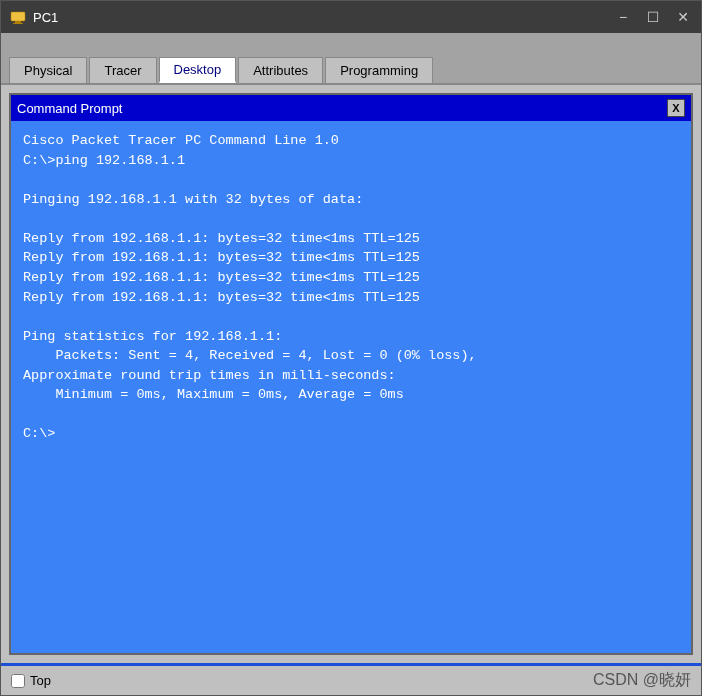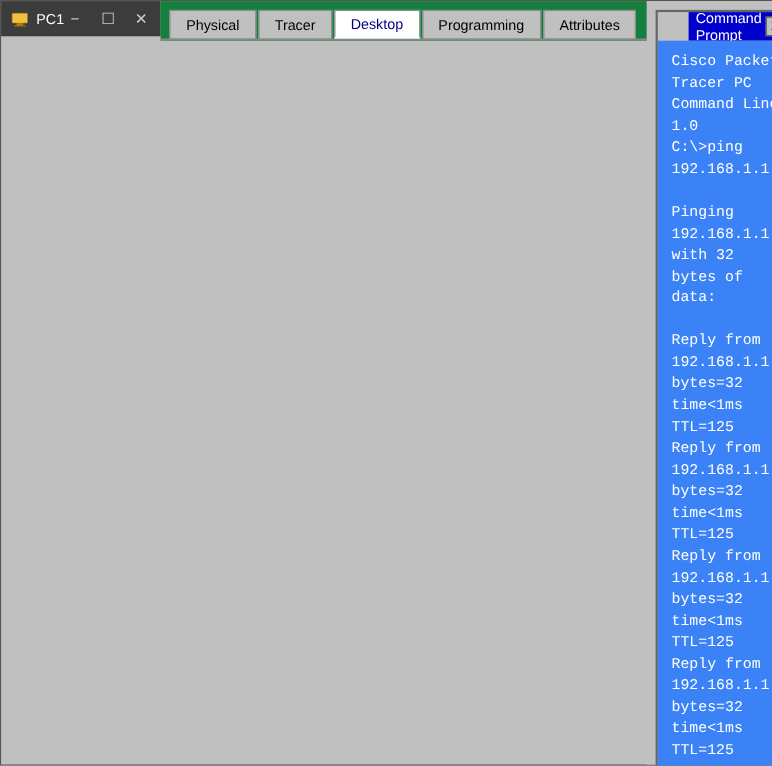--- a/index.html
+++ b/index.html
@@ -12,21 +12,21 @@
       font-size: 13px;
       overflow: hidden;
     }
 
     .window {
       width: 702px;
       height: 696px;
       background: #c0c0c0;
       border: 1px solid #555;
       display: flex;
-      flex-direction: row;
+      flex-direction: column;
     }
 
     
     .title-bar {
       background: #3c3c3c;
       display: flex;
       align-items: center;
       padding: 4px 8px;
       height: 32px;
       flex-shrink: 0;
@@ -64,26 +64,26 @@
       cursor: pointer;
       width: 20px;
       height: 20px;
       display: flex;
       align-items: center;
       justify-content: center;
     }
 
     
     .tab-bar {
-      background: #15803d;
+      background: #a3a3a3;
       display: flex;
       align-items: flex-end;
       padding: 0 8px;
       padding-top: 6px;
-      height: 36px;
+      height: 52px;
       flex-shrink: 0;
       border-bottom: 2px solid #888;
     }
 
     .tab {
       padding: 4px 14px;
       font-size: 13px;
       cursor: pointer;
       border: 1px solid #888;
       border-bottom: none;
@@ -120,21 +120,20 @@
     }
 
     .cmd-title-bar {
       background: #0000cc;
       color: #ffffff;
       padding: 2px 6px;
       display: flex;
       align-items: center;
       height: 26px;
       flex-shrink: 0;
-      margin-left: 28px;
     }
 
     .cmd-title-text {
       flex: 1;
       font-size: 13px;
     }
 
     .cmd-close-btn {
       background: #c0c0c0;
       color: #000;
@@ -165,21 +164,21 @@
     }
 
     
     .bottom-bar {
       background: #c0c0c0;
       height: 32px;
       display: flex;
       align-items: center;
       padding: 0 10px;
       flex-shrink: 0;
-      border-top: 6px solid #1d4ed8;
+      border-top: 3px solid #1d4ed8;
     }
 
     .checkbox-wrapper {
       display: flex;
       align-items: center;
       gap: 5px;
     }
 
     .checkbox-wrapper input[type="checkbox"] {
       width: 14px;
@@ -223,24 +222,24 @@
     <div class="tab">
       <span>Physical</span>
     </div>
     <div class="tab">
       <span>Tracer</span>
     </div>
     <div class="tab active">
       <span>Desktop</span>
     </div>
     <div class="tab">
+      <span>Attributes</span>
+    </div>
+    <div class="tab">
       <span>Programming</span>
-    </div>
-    <div class="tab">
-      <span>Attributes</span>
     </div>
   </div>
 
   <div class="content-area">
 
     <div class="cmd-window">
 
       <div class="cmd-title-bar">
         <span class="cmd-title-text">Command Prompt</span>
         <div class="cmd-close-btn">X</div>

